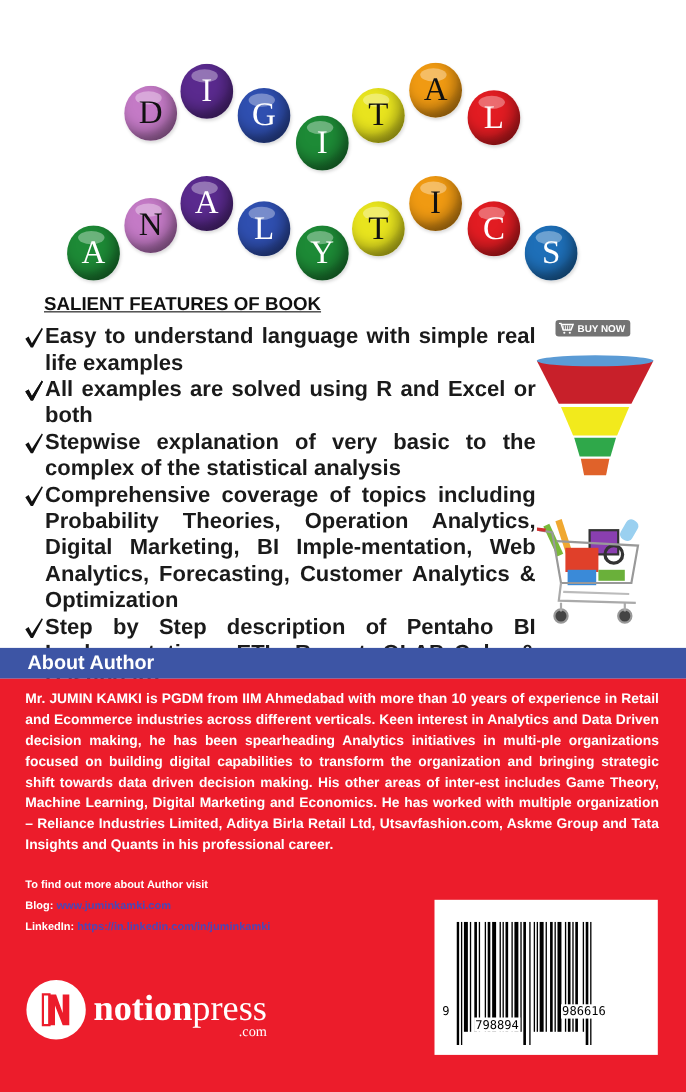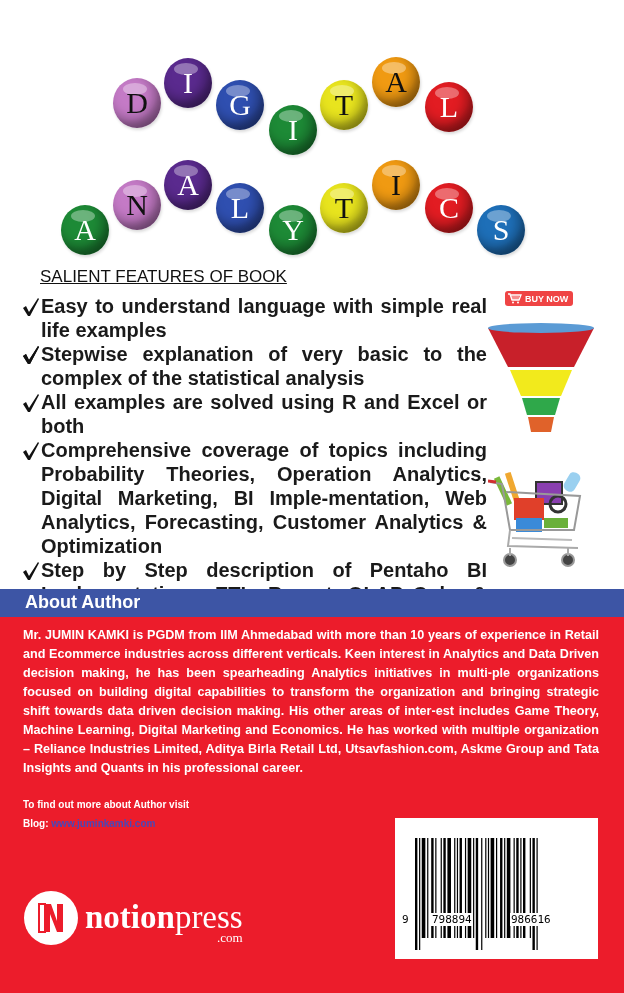--- a/index.html
+++ b/index.html
@@ -13,30 +13,30 @@
     font-family: "Liberation Serif", serif; font-size: 30px; font-weight: normal;
     box-shadow: inset -6px -8px 12px rgba(0,0,0,0.35), 1px 2px 3px rgba(0,0,0,0.15);
   }
   .ball::before {
     content: ""; position: absolute; left: 10px; top: 5px; width: 24px; height: 12px;
     border-radius: 50%; background: rgba(255,255,255,0.35);
   }
   .ball span { position: relative; z-index: 1; }
 
   .features-heading {
-    position: absolute; left: 40px; top: 267px; font-size: 17px; font-weight: normal;
+    position: absolute; left: 40px; top: 267px; font-size: 17px; font-weight: bold;
     color: #111; text-decoration: underline; letter-spacing: 0px;
   }
   .features { position: absolute; left: 22px; top: 294px; width: 465px; }
   .feature { position: relative; padding-left: 19px; font-size: 20px; font-weight: bold; color: #1a1a1a; line-height: 24px; text-align: justify; }
   .feature .check { position: absolute; left: 0; top: 3px; width: 18px; height: 20px; }
 
   .buy-now {
     position: absolute; left: 505px; top: 291px; width: 68px; height: 15px;
-    background: #ef4444; border-radius: 3px; color: #fff; font-size: 9px; font-weight: bold;
+    background: #737373; border-radius: 3px; color: #fff; font-size: 9px; font-weight: bold;
     display: flex; align-items: center; padding-left: 3px; gap: 3px;
   }
   .funnel { position: absolute; left: 487px; top: 320px; width: 108px; height: 115px; }
   .cart { position: absolute; left: 488px; top: 468px; width: 100px; height: 104px; }
 
   .about-band {
     position: absolute; left: 0; top: 589px; width: 624px; height: 28px; background: #3d55a5; padding-left: 32px;
   }
   .about-band .label { position: absolute; left: 25px; top: 3px; color: #fff; font-size: 18px; font-weight: bold; }
   .red-area { position: absolute; left: 0; top: 617px; width: 624px; height: 376px; background: #ec1c2b; }
@@ -118,24 +118,24 @@
 <div class="features-heading">SALIENT FEATURES OF BOOK</div>
 <div class="features" id="features-list">
     <div class="feature"><svg class="check" viewBox="0 0 18 20">
         <path d="M1 11 L4 9 L7 15 L16 1 L17 2 L8 19 L6 19 Z" fill="#111"></path>
       </svg><span>Easy to understand language with simple real life examples</span></div>
     <div class="feature"><svg class="check" viewBox="0 0 18 20">
         <path d="M1 11 L4 9 L7 15 L16 1 L17 2 L8 19 L6 19 Z" fill="#111"></path>
       </svg></div>
     <div class="feature"><svg class="check" viewBox="0 0 18 20">
         <path d="M1 11 L4 9 L7 15 L16 1 L17 2 L8 19 L6 19 Z" fill="#111"></path>
+      </svg><span>All examples are solved using R and Excel or both</span></div>
+    <div class="feature"><svg class="check" viewBox="0 0 18 20">
+        <path d="M1 11 L4 9 L7 15 L16 1 L17 2 L8 19 L6 19 Z" fill="#111"></path>
       </svg><span>Stepwise explanation of very basic to the complex of the statistical analysis</span></div>
-    <div class="feature"><svg class="check" viewBox="0 0 18 20">
-        <path d="M1 11 L4 9 L7 15 L16 1 L17 2 L8 19 L6 19 Z" fill="#111"></path>
-      </svg><span>All examples are solved using R and Excel or both</span></div>
     <div class="feature"><svg class="check" viewBox="0 0 18 20">
         <path d="M1 11 L4 9 L7 15 L16 1 L17 2 L8 19 L6 19 Z" fill="#111"></path>
       </svg><span>Comprehensive coverage of topics including Probability Theories, Operation Analytics, Digital Marketing, BI Imple-mentation, Web Analytics, Forecasting, Customer Analytics &amp; Optimization</span></div>
     <div class="feature"><svg class="check" viewBox="0 0 18 20">
         <path d="M1 11 L4 9 L7 15 L16 1 L17 2 L8 19 L6 19 Z" fill="#111"></path>
       </svg><span>Step by Step description of Pentaho BI Implementation - ETL, Report, OLAP Cube &amp; Dashboard</span></div>
     <div class="feature"><svg class="check" viewBox="0 0 18 20">
         <path d="M1 11 L4 9 L7 15 L16 1 L17 2 L8 19 L6 19 Z" fill="#111"></path>
       </svg><span>Application focus on current Digital Analytics Practices</span></div>
   </div>
@@ -179,20 +179,24 @@
 <div class="about-band">
   <span class="label">About Author</span>
 </div>
 <div class="red-area"></div>
 <div class="author-text">Mr. JUMIN KAMKI is PGDM from IIM Ahmedabad with more than 10 years of experience in Retail and Ecommerce industries across different verticals. Keen interest in Analytics and Data Driven decision making, he has been spearheading Analytics initiatives in multi-ple organizations focused on building digital capabilities to transform the organization and bringing strategic shift towards data driven decision making. His other areas of inter-est includes Game Theory, Machine Learning, Digital Marketing and Economics. He has worked with multiple organization – Reliance Industries Limited, Aditya Birla Retail Ltd, Utsavfashion.com, Askme Group and Tata Insights and Quants in his professional career.</div>
 <div class="links">
   <div>To find out more about Author visit</div>
   <div>
     <span>Blog:</span>
     <a>www.juminkamki.com</a>
+  </div>
+  <div>
+    <span>LinkedIn:</span>
+    <a>https://in.linkedin.com/in/juminkamki</a>
   </div>
 </div>
 
 <div class="logo">
   <div class="logo-circle">
     <svg width="32" height="34" viewBox="0 0 32 34">
       <path d="M4 3 L10 3 L10 31 L4 31 Z" fill="none" stroke="#ec1c2b" stroke-width="2"></path>
       <path d="M9 3 L16 3 L22 20 L22 3 L28 3 L28 31 L22 31 L15 13 L15 31 L9 31 Z" fill="#ec1c2b"></path>
     </svg>
   </div>
@@ -230,15 +234,15 @@
       <rect x="91.79999999999997" y="0" width="3.5999999999999996" height="100" fill="#000"></rect>
       <rect x="98.54999999999997" y="0" width="1.2" height="100" fill="#000"></rect>
       <rect x="101.24999999999996" y="0" width="2.4" height="100" fill="#000"></rect>
       <rect x="105.29999999999995" y="0" width="1.2" height="100" fill="#000"></rect>
       <rect x="107.99999999999994" y="0" width="2.4" height="100" fill="#000"></rect>
       <rect x="114.74999999999994" y="0" width="1.2" height="100" fill="#000"></rect>
       <rect x="117.44999999999993" y="0" width="2.4" height="112" fill="#000"></rect>
       <rect x="121.49999999999993" y="0" width="1.2" height="112" fill="#000"></rect>
     </svg>
   <span class="barcode-digits" style="left:6px;">9</span>
-  <span class="barcode-digits" style="left:36px;">798894</span>
+  <span class="barcode-digits" style="left:36px;margin-top:12px;">798894</span>
   <span class="barcode-digits" style="left:115px;text-align:right;">986616</span>
 </div>
 
 </body></html>

